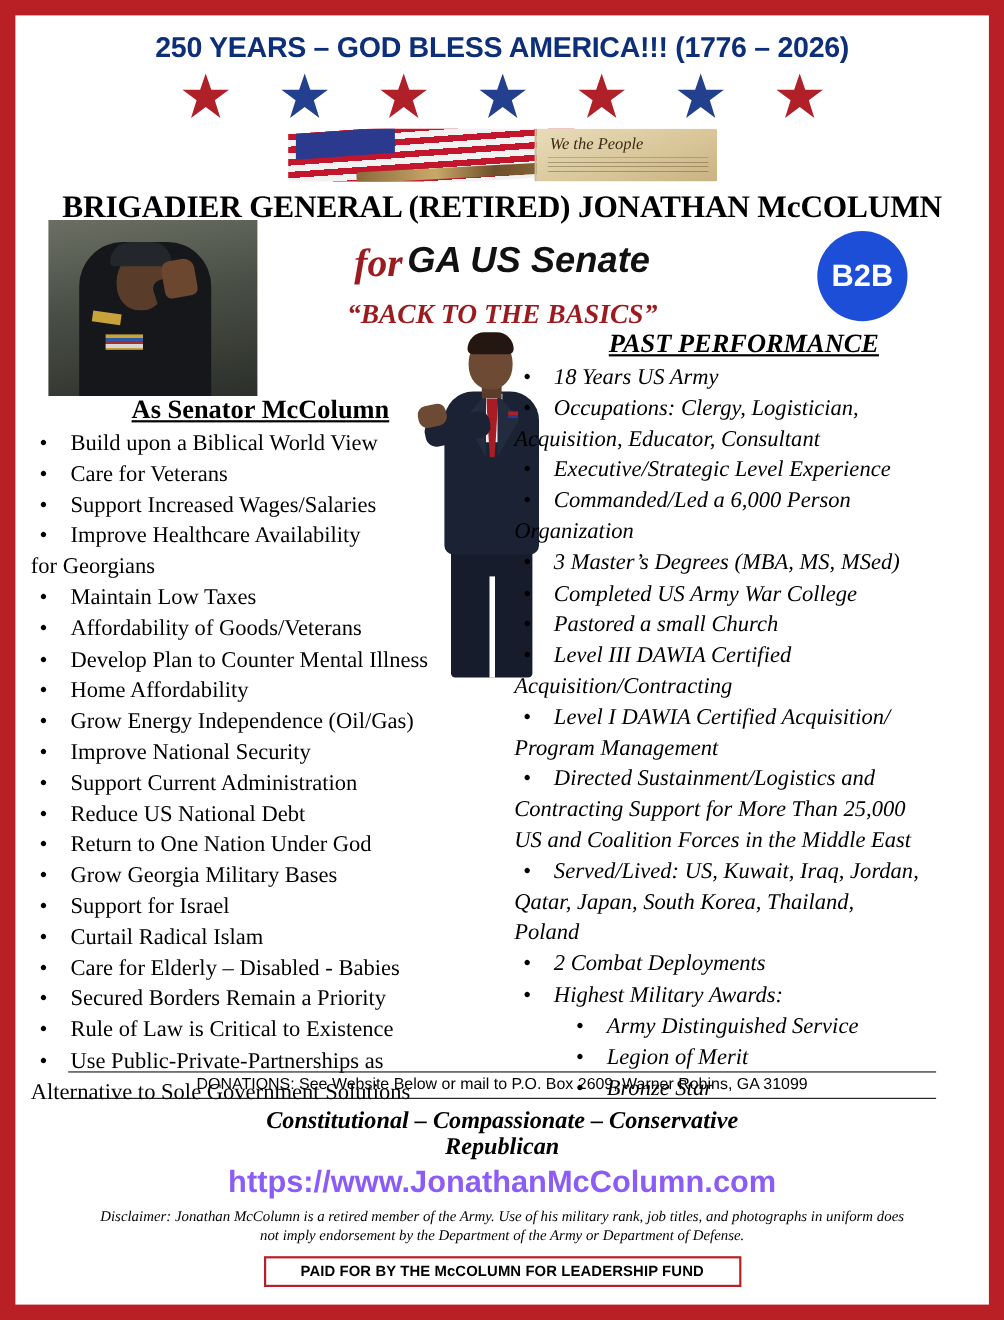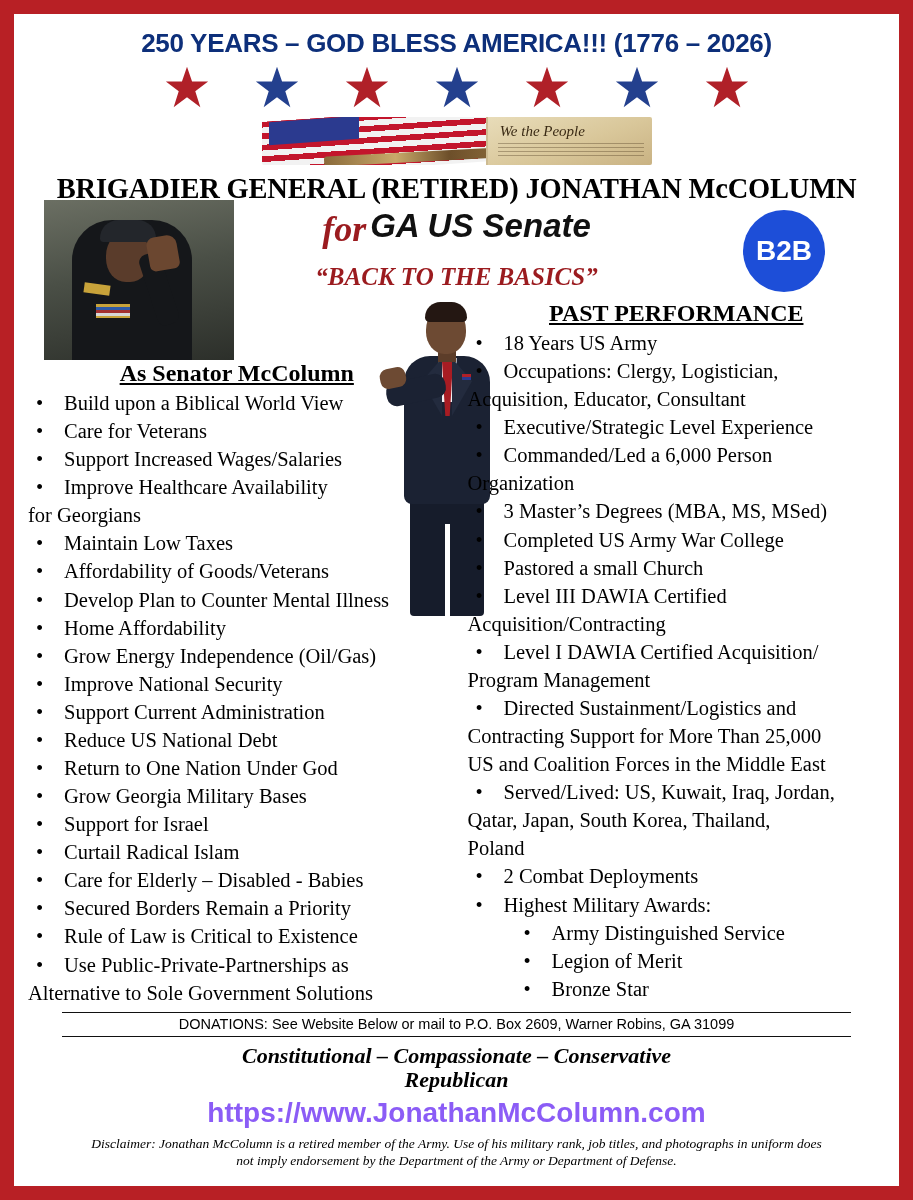--- a/index.html
+++ b/index.html
@@ -112,21 +112,21 @@
     font-family: "Liberation Serif", serif;
     font-weight: bold;
     font-size: 28.5px;
     letter-spacing: -0.2px;
     margin-top: 8px;
   }
 
   
   .for-row {
     text-align: center;
-    margin-top: 4px;
+    margin-top: 14px;
     line-height: 1.05;
   }
   .for-word {
     font-family: "Liberation Serif", serif;
     font-style: italic;
     font-weight: bold;
     font-size: 36px;
     color: #9b1b1f;
     vertical-align: -4px;
   }
@@ -314,21 +314,21 @@
 
   
   .columns {
     position: absolute;
     left: 14px;
     right: 14px;
     top: 346px;
     display: flex;
   }
   .col-left { width: 432px; }
-  .col-right { width: 432px; margin-left: 22px; }
+  .col-right { width: 432px; margin-left: 22px; font-style: italic; }
 
   .col-title {
     text-align: center;
     font-family: "Liberation Serif", serif;
     font-weight: bold;
     font-size: 24px;
     text-decoration: underline;
     margin-bottom: 2px;
   }
   .col-title.right { margin-top: -60px; }
@@ -555,16 +555,17 @@
           </ul>
       </div>
     </div>
 
     <div class="footer">
       <div class="donations">DONATIONS:  See Website Below or mail to P.O. Box 2609, Warner Robins, GA 31099</div>
       <div class="tagline">Constitutional – Compassionate – Conservative</div>
       <div class="tagline2">Republican</div>
       <div class="website">https://www.JonathanMcColumn.com</div>
       <div class="disclaimer">Disclaimer:  Jonathan McColumn is a retired member of the Army.  Use of his military rank, job titles, and photographs in uniform does not imply endorsement by the Department of the Army or Department of Defense.</div>
+      <div class="paidfor">PAID FOR BY THE McCOLUMN FOR LEADERSHIP FUND</div>
     </div>
 
   </div>
 </div>
 
 </body></html>

